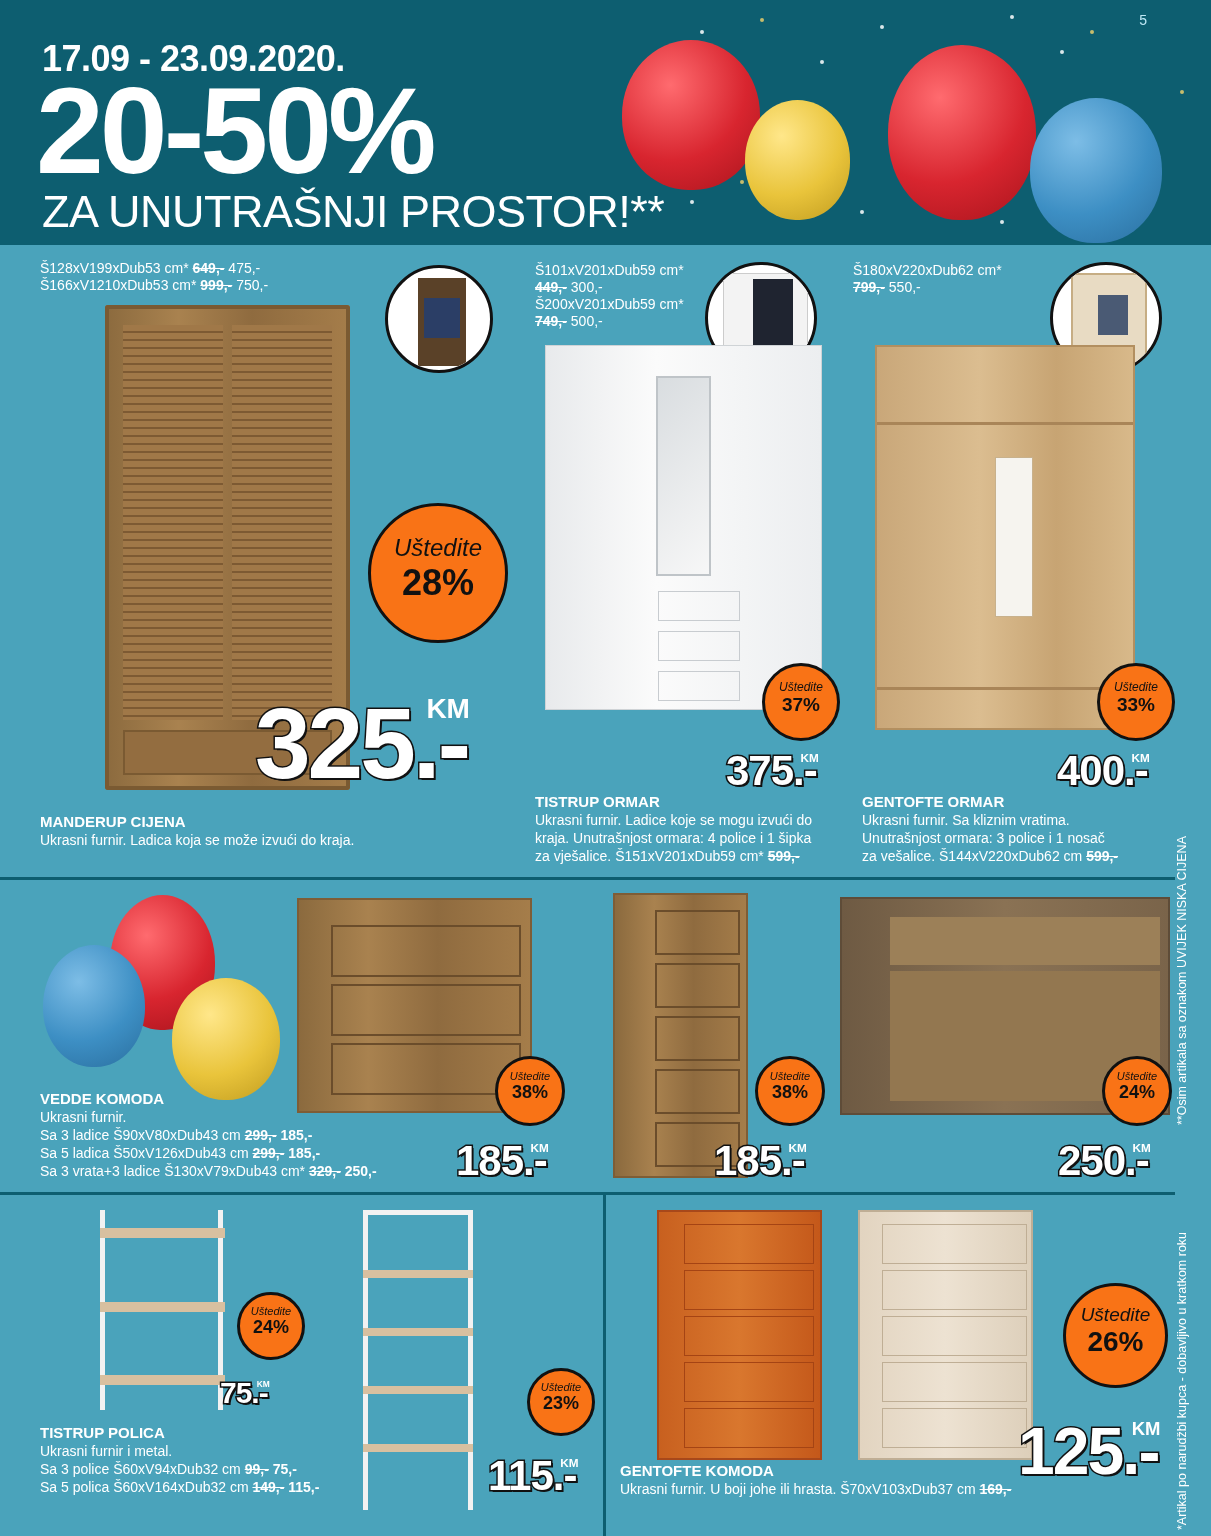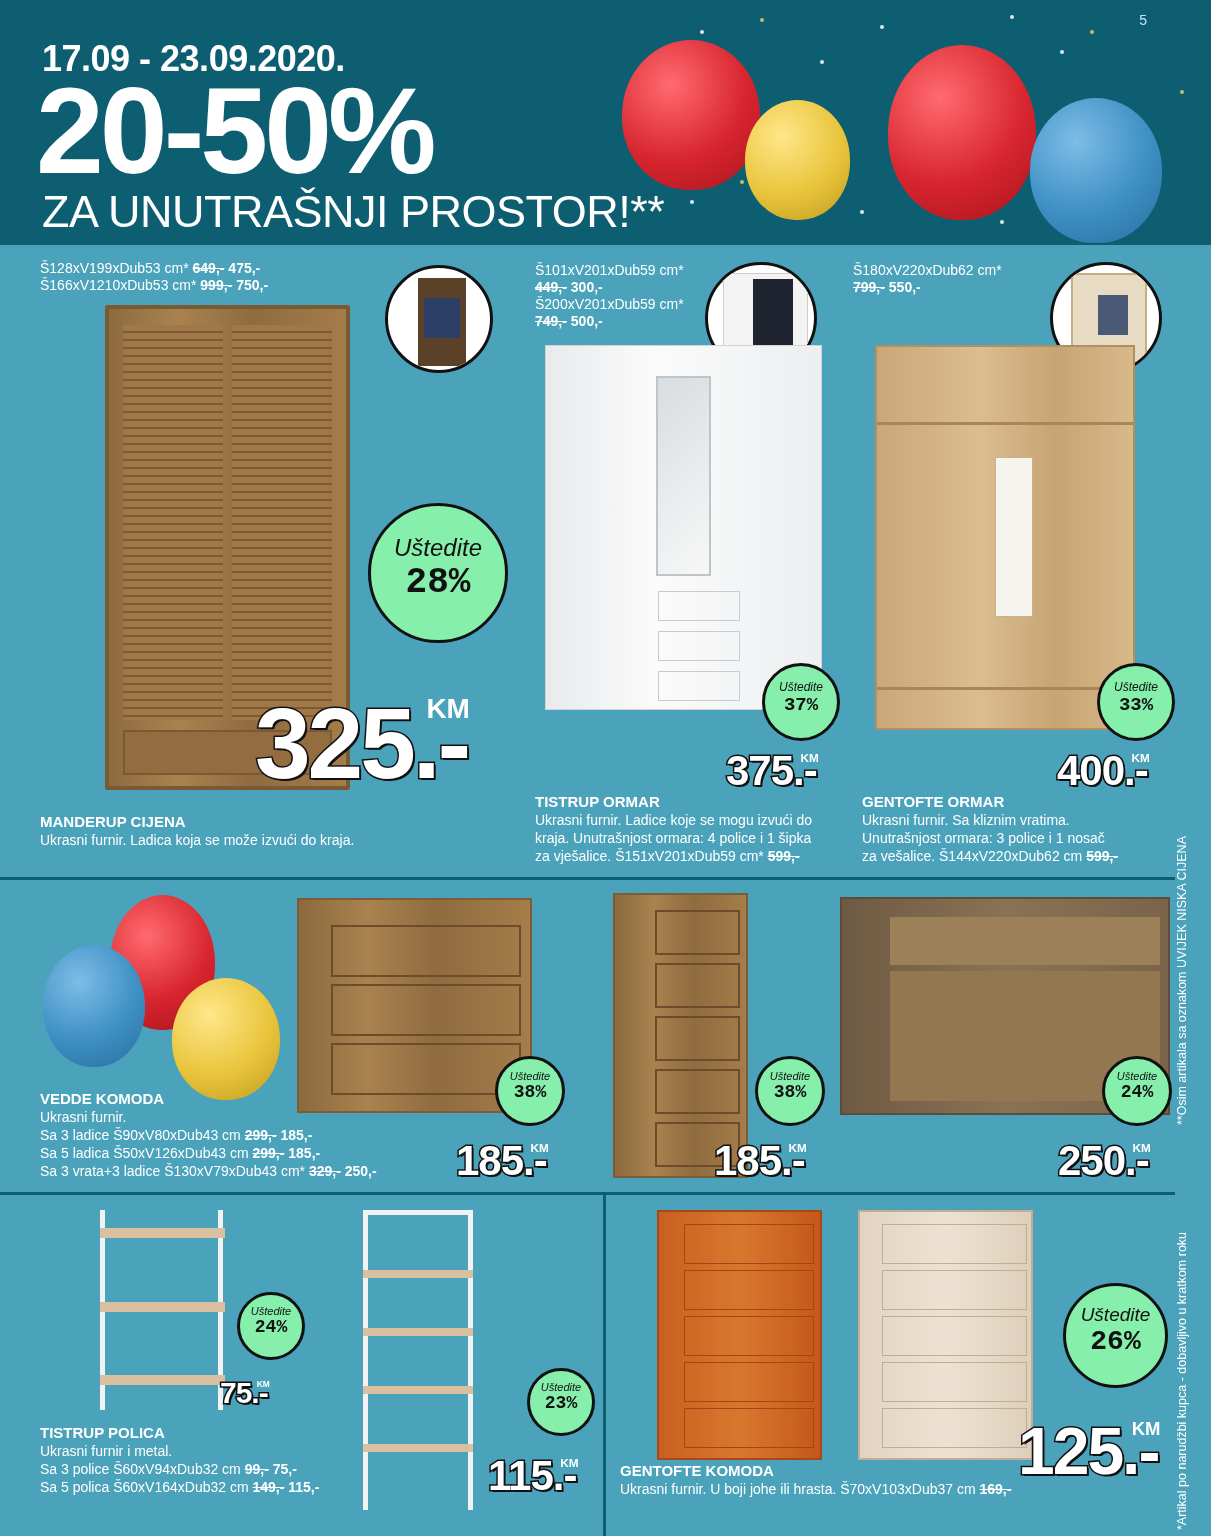--- a/index.html
+++ b/index.html
@@ -10,32 +10,32 @@
   .header .sub { position: absolute; left: 42px; top: 186px; font-size: 45px; font-weight: normal; letter-spacing: -0.5px; }
   .header .pagenum { position: absolute; right: 64px; top: 12px; font-size: 14px; color: #bfe8f5; }
   .balloon { position: absolute; border-radius: 50% 50% 48% 48%; }
   .confetti { position: absolute; width: 4px; height: 4px; background: #fff; border-radius: 50%; opacity: .85; }
   .confetti.g { background: #e8cc6b; }
 
   .divider-h { position: absolute; height: 3px; background: #0d5e70; }
   .divider-v { position: absolute; width: 3px; background: #0d5e70; }
 
   .spec { position: absolute; font-size: 14px; line-height: 17px; color: #fff; }
-  .spec b { font-weight: bold; }
+  .spec b { font-weight: normal; }
   .strike { text-decoration: line-through; font-weight: bold; }
   .desc { position: absolute; font-size: 14px; line-height: 18px; }
   .desc .title { font-weight: bold; font-size: 15px; display: block; }
 
   .price { position: absolute; font-weight: bold; color: #fff; line-height: 1; letter-spacing: -3px;
            -webkit-text-stroke: 3px #111; paint-order: stroke fill; text-shadow: 2px 2px 0 #111; }
   .price .km { position: absolute; font-size: 0.28em; letter-spacing: 0; -webkit-text-stroke: 0; text-shadow: none; color: #fff; top: 2px; right: -2px; }
 
-  .bubble { position: absolute; background: #86efac; border: 3px solid #111; border-radius: 50%; color: #111; text-align: center; }
+  .bubble { position: absolute; background: #f97316; border: 3px solid #111; border-radius: 50%; color: #111; text-align: center; }
   .bubble .lbl { font-style: italic; display: block; }
-  .bubble .val { font-weight: bold; display: block; font-family: Liberation Mono, monospace; }
+  .bubble .val { font-weight: bold; display: block; }
 
   .furn { position: absolute; }
   .wood { background: linear-gradient(90deg,#8b6a3e,#a9824f 30%,#8f6b3f 60%,#a57d4a); }
   .oak { background: linear-gradient(90deg,#c9a779,#dbbd90 40%,#c7a473 70%,#d8b98a); }
   .white { background: linear-gradient(90deg,#e8eaec,#fbfbfb 40%,#eceef0); }
   .dark-oak { background: linear-gradient(90deg,#6e5a43,#8a7254 50%,#7a644a); }
   .alder { background: linear-gradient(90deg,#c8601f,#d9772e 50%,#c4581a); }
   .sonoma { background: linear-gradient(90deg,#e2d4c0,#ede2d2 50%,#ddcfba); }
   .circle-img { position: absolute; border-radius: 50%; background: #fff; border: 3px solid #111; overflow: hidden; }
 

